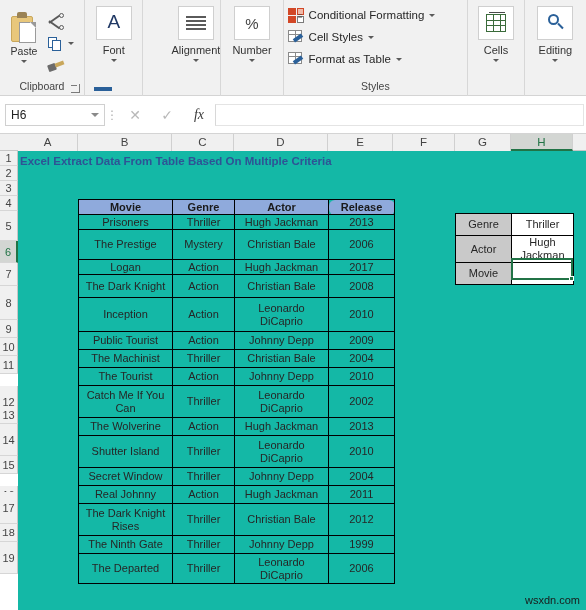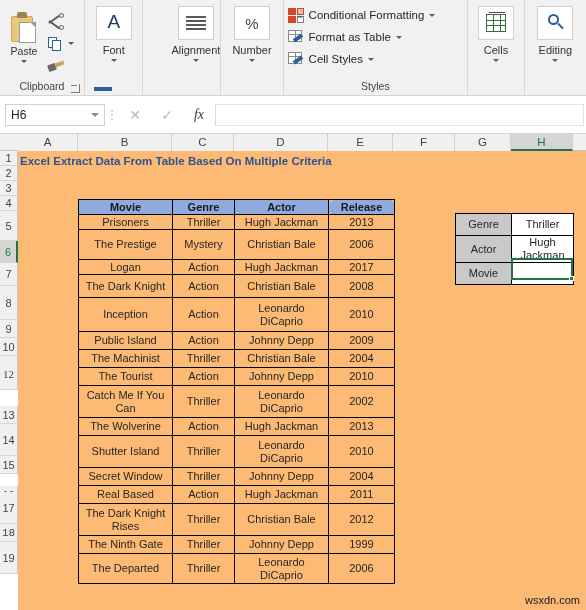--- a/index.html
+++ b/index.html
@@ -128,21 +128,21 @@
   .ch.sel { background:#d3d6d3; color:#217346; font-weight:normal;
             border-bottom:2px solid #217346; }
   .corner { position:absolute; left:0; top:0; width:18px; height:17px; background:#f0f0f0;
             border-right:1px solid #d0d0d0; border-bottom:1px solid #c6c6c6; }
   .corner:after { content:""; position:absolute; right:3px; bottom:2px;
             border-style:solid; border-width:0 0 8px 8px; border-color:transparent transparent #9a9a9a transparent; }
   .rowhead { position:absolute; left:0; width:18px; background:#f0f0f0;
              border-right:1px solid #c6c6c6; border-bottom:1px solid #d6d6d6;
              font-size:11px; color:#444; text-align:center; }
   .rowhead.sel { background:#d3d6d3; color:#217346; border-right:2px solid #217346; }
-  .cellsurface { position:absolute; left:18px; top:17px; right:0; bottom:0; background:#fdba74; }
+  .cellsurface { position:absolute; left:18px; top:17px; right:0; bottom:0; background:#14b8a6; }
 
   .title-cell { position:absolute; font-weight:bold; font-size:11.5px; color:#2e5395;
                 white-space:nowrap; }
 
   
   .tbl { position:absolute; border-collapse:collapse; table-layout:fixed; }
   .tbl td, .tbl th {
     border:1px solid #000; font-size:11px; color:#262626; text-align:center;
     vertical-align:middle; padding:0 2px; font-weight:normal; line-height:1.15;
   }
@@ -252,29 +252,29 @@
             <div class="d"></div>
         </div>
         <span class="lbl">Conditional Formatting</span>
         <div class="mini-caret"></div>
       </div>
       <div class="srow">
         <div class="icoTbl">
             <div class="g"></div>
             <div class="pen"></div>
           </div>
-        <span class="lbl">Format as Table</span>
+        <span class="lbl">Cell Styles</span>
         <div class="mini-caret"></div>
       </div>
       <div class="srow">
         <div class="icoTbl">
             <div class="g"></div>
             <div class="pen"></div>
           </div>
-        <span class="lbl">Cell Styles</span>
+        <span class="lbl">Format as Table</span>
         <div class="mini-caret"></div>
       </div>
       <div class="glabel">Styles</div>
     </div>
 
     <div class="rgroup gCells">
       <div class="bigbtn">
         <div class="bigbox">
           <div class="cellgrid">
               <div class="cellarrow"></div>
@@ -334,21 +334,21 @@
         <div class="rowhead" style="top: 32px; height: 15px; line-height: 15px;">2</div>
         <div class="rowhead" style="top: 47px; height: 15px; line-height: 15px;">3</div>
         <div class="rowhead" style="top: 62px; height: 15px; line-height: 15px;">4</div>
         <div class="rowhead" style="top: 77px; height: 30px; line-height: 30px;">5</div>
         <div class="rowhead sel" style="top: 107px; height: 22px; line-height: 22px;">6</div>
         <div class="rowhead" style="top: 129px; height: 23px; line-height: 23px;">7</div>
         <div class="rowhead" style="top: 152px; height: 34px; line-height: 34px;">8</div>
         <div class="rowhead" style="top: 186px; height: 18px; line-height: 18px;">9</div>
         <div class="rowhead" style="top: 204px; height: 18px; line-height: 18px;">10</div>
         <div class="rowhead" style="top: 222px; height: 18px; line-height: 18px;">11</div>
-        <div class="rowhead" style="top: 224px; height: 32px; line-height: 32px; font-family: Liberation Serif, serif;">12</div>
+        <div class="rowhead" style="top: 252px; height: 32px; line-height: 32px;">12</div>
         <div class="rowhead" style="top: 272px; height: 18px; line-height: 18px;">13</div>
         <div class="rowhead" style="top: 290px; height: 32px; line-height: 32px;">14</div>
         <div class="rowhead" style="top: 322px; height: 18px; line-height: 18px;">15</div>
         <div class="rowhead" style="top: 352px; height: 18px; line-height: 18px;">16</div>
         <div class="rowhead" style="top: 358px; height: 32px; line-height: 32px;">17</div>
         <div class="rowhead" style="top: 390px; height: 18px; line-height: 18px; font-family: Liberation Mono, monospace;">18</div>
         <div class="rowhead" style="top: 408px; height: 32px; line-height: 32px;">19</div>
       </div>
 
     <div class="cellsurface">
@@ -394,21 +394,21 @@
               <td>Christian Bale</td>
               <td>2008</td>
             </tr>
             <tr style="height: 34px;">
               <td>Inception</td>
               <td>Action</td>
               <td>Leonardo DiCaprio</td>
               <td>2010</td>
             </tr>
             <tr style="height: 18px;">
-              <td>Public Island</td>
+              <td>Public Tourist</td>
               <td>Action</td>
               <td>Johnny Depp</td>
               <td>2009</td>
             </tr>
             <tr style="height: 18px;">
               <td>The Machinist</td>
               <td>Thriller</td>
               <td>Christian Bale</td>
               <td>2004</td>
             </tr>
@@ -436,21 +436,21 @@
               <td>Leonardo DiCaprio</td>
               <td>2010</td>
             </tr>
             <tr style="height: 18px; margin-left: 28px;">
               <td>Secret Window</td>
               <td>Thriller</td>
               <td>Johnny Depp</td>
               <td>2004</td>
             </tr>
             <tr style="height: 18px;">
-              <td>Real Based</td>
+              <td>Real Johnny</td>
               <td>Action</td>
               <td>Hugh Jackman</td>
               <td>2011</td>
             </tr>
             <tr style="height: 32px; padding-left: 14px;">
               <td>The Dark Knight Rises</td>
               <td>Thriller</td>
               <td>Christian Bale</td>
               <td>2012</td>
             </tr>

